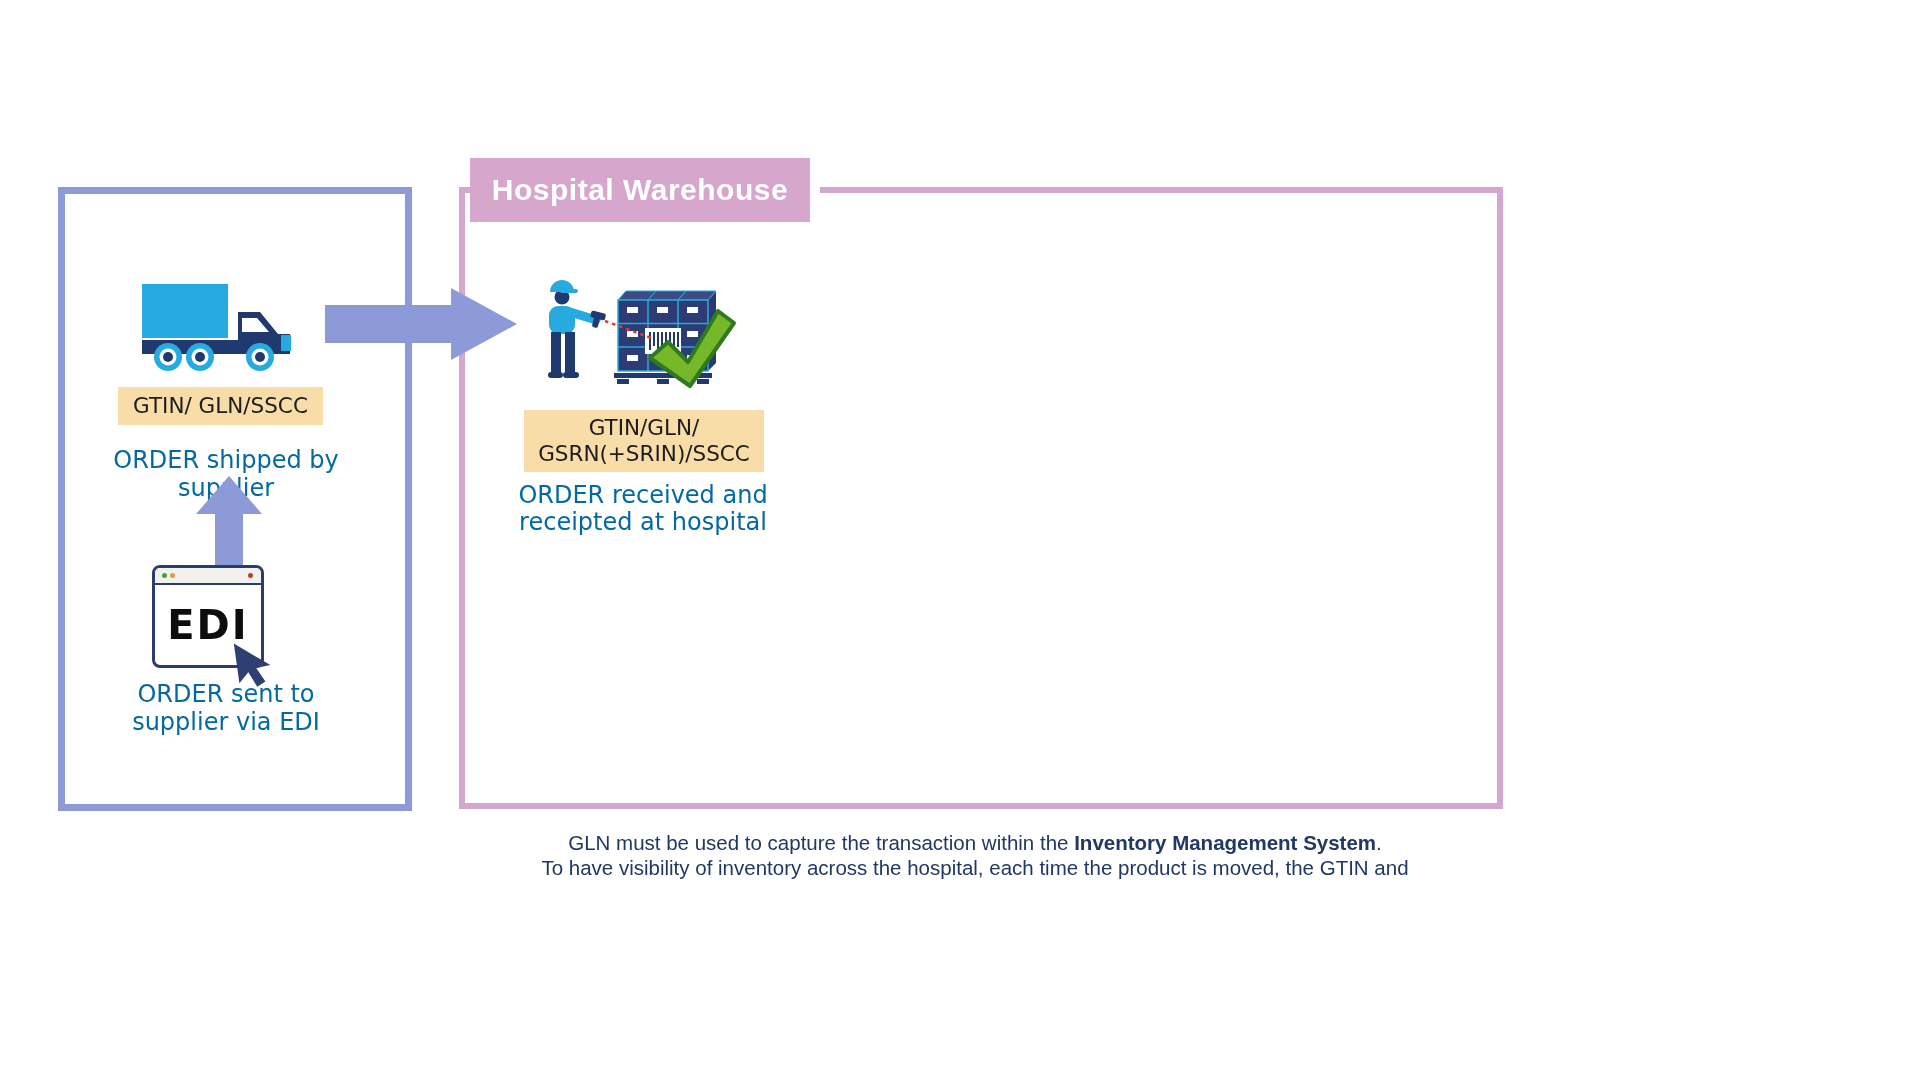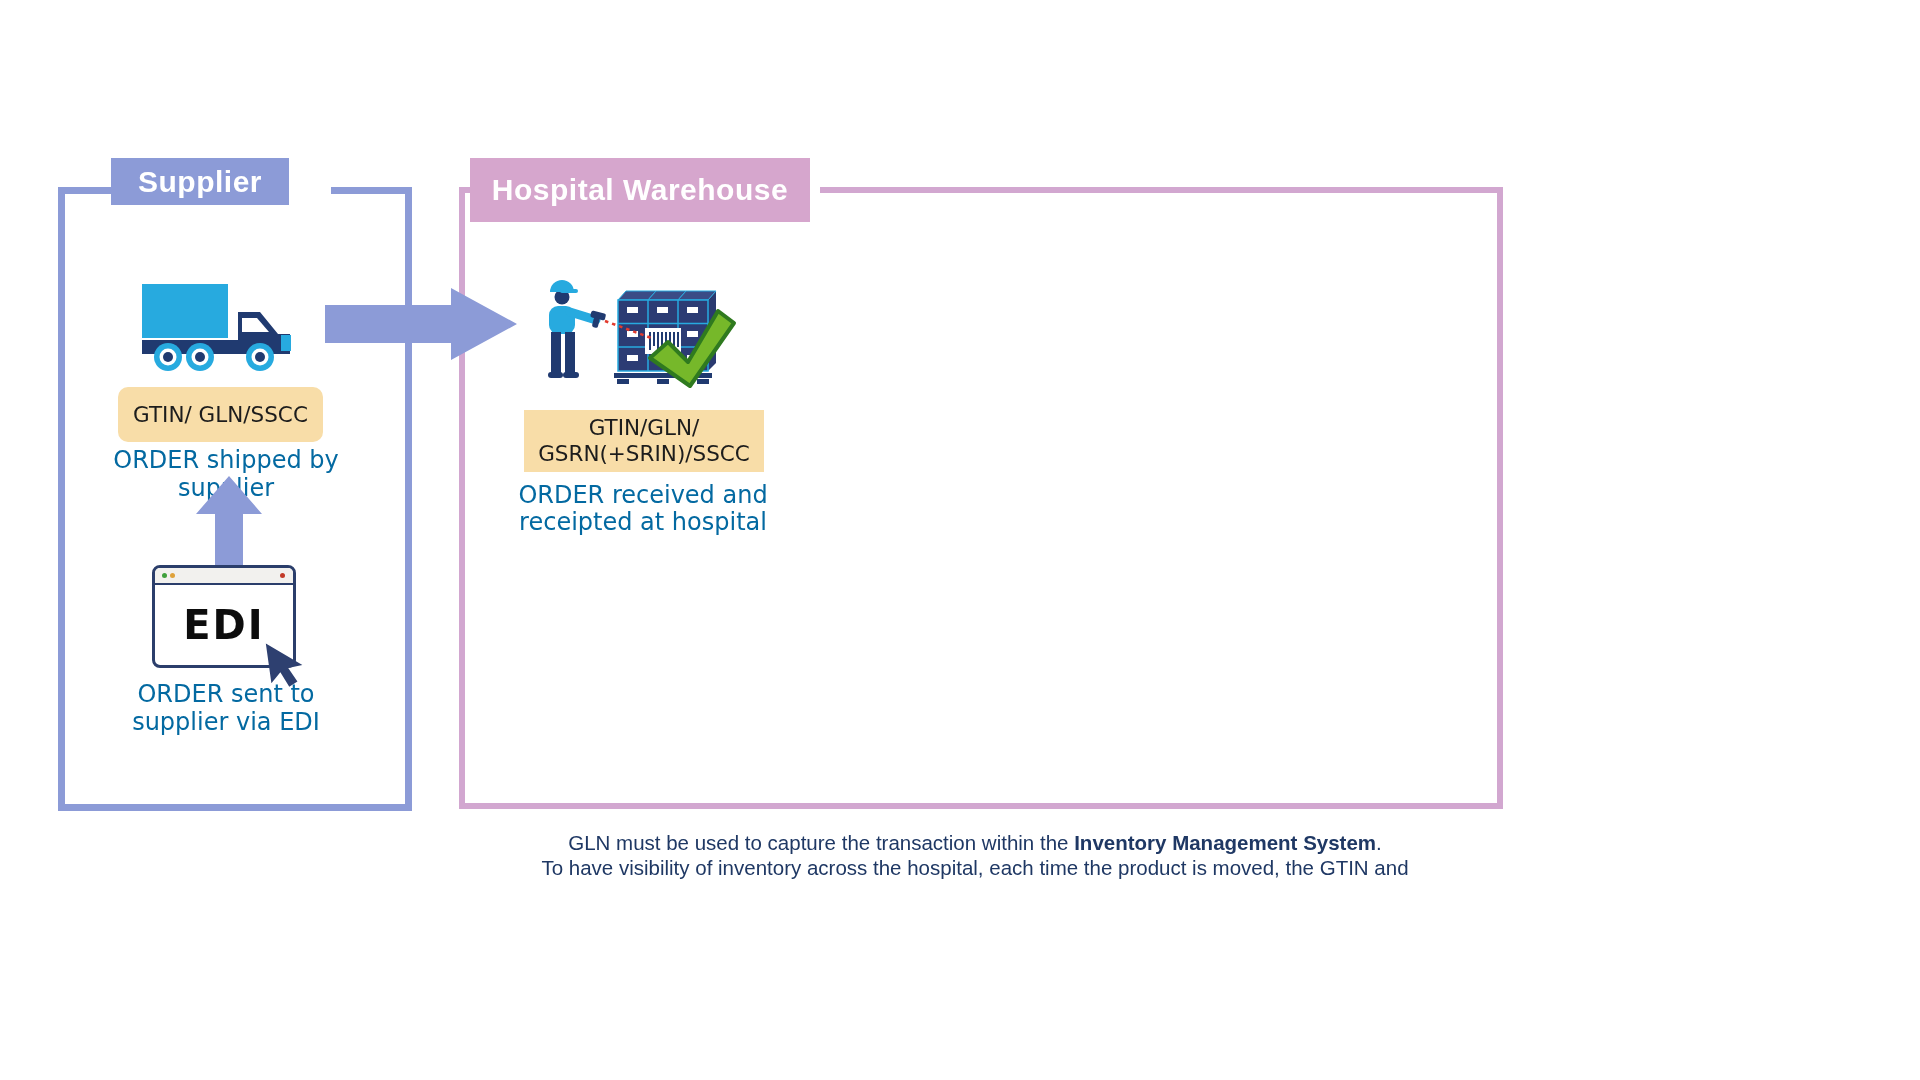--- a/index.html
+++ b/index.html
@@ -27,38 +27,38 @@
   }
   .supplier-header{left:111px;top:158px;width:178px;height:47px;background:var(--periwinkle);box-shadow:42px 0 0 0 #ffffff;}
   .hospital-header{left:470px;top:158px;width:340px;height:64px;background:var(--pink-header);box-shadow:10px 0 0 0 #ffffff;}
 
   
   .id-label{
     background:var(--tan);color:#1c1c1c;text-align:center;
     font-size:21.5px;line-height:26px;z-index:2;
     display:flex;flex-direction:column;justify-content:center;
   }
-  .id-label-supplier{left:118px;top:387px;width:205px;height:55px;border-radius:10px;}
+  .id-label-supplier{left:118px;top:387px;width:205px;height:38px;}
   .id-label-hospital{left:524px;top:410px;width:240px;height:62px;}
 
   
   .caption{
     color:#0369a1;text-align:center;font-size:24px;line-height:28px;z-index:2;
   }
   .caption-shipped{left:70px;top:446px;width:312px;}
   .caption-sent{left:70px;top:680px;width:312px;}
   .caption-received{left:500px;top:482px;width:286px;line-height:27px;}
 
   
   .arrow-right-svg{left:325px;top:288px;z-index:2;}
   .arrow-up-svg{left:196px;top:476px;z-index:2;}
 
   
   .edi-window{
-    left:152px;top:565px;width:144px;height:103px;background:#ffffff;
+    left:152px;top:565px;width:112px;height:103px;background:#ffffff;
     border:3px solid var(--navy-border);border-radius:8px;z-index:3;box-sizing:border-box;padding-left:28px;
   }
   .edi-titlebar{
     position:absolute;left:0;top:0;right:0;height:15px;background:#f2f1ee;
     border-bottom:2px solid var(--navy-border);border-radius:5px 5px 0 0;
   }
   .edi-dot{position:absolute;top:5px;width:5px;height:5px;border-radius:50%;}
   .edi-dot.green{left:7px;background:#3fa03c;}
   .edi-dot.orange{left:15px;background:#dfa23a;}
   .edi-dot.red{right:8px;background:#c23a28;}
@@ -87,21 +87,20 @@
   .f-box{fill:#2c3c74;} .f-boxtop{fill:#3a4c86;} .f-boxside{fill:#2a3a70;}
   .s-cyan{stroke:var(--cyan);} 
 </style>
 </head>
 <body>
 
 <div class="canvas">
 
 
   <div class="abs zone-box supplier-box"></div>
-  <div class="abs zone-header supplier-header">Supplier</div>
 
   <svg class="abs truck-svg" width="158" height="100" viewBox="0 0 158 100">
     <rect class="f-cyan" x="4" y="8" width="86" height="54"></rect>
     <rect class="f-navy" x="4" y="64" width="112" height="14"></rect>
     <polygon class="f-navy" points="100,36 122,36 140,58 152,58 152,78 100,78"></polygon>
     <polygon class="f-white" points="104,42 119,42 131,56 104,56"></polygon>
     <rect class="f-cyan" x="143" y="59" width="10" height="16"></rect>
     <g>
       <circle class="f-cyan" cx="30" cy="81" r="14"></circle>
         <circle class="f-white" cx="30" cy="81" r="8.5"></circle>

